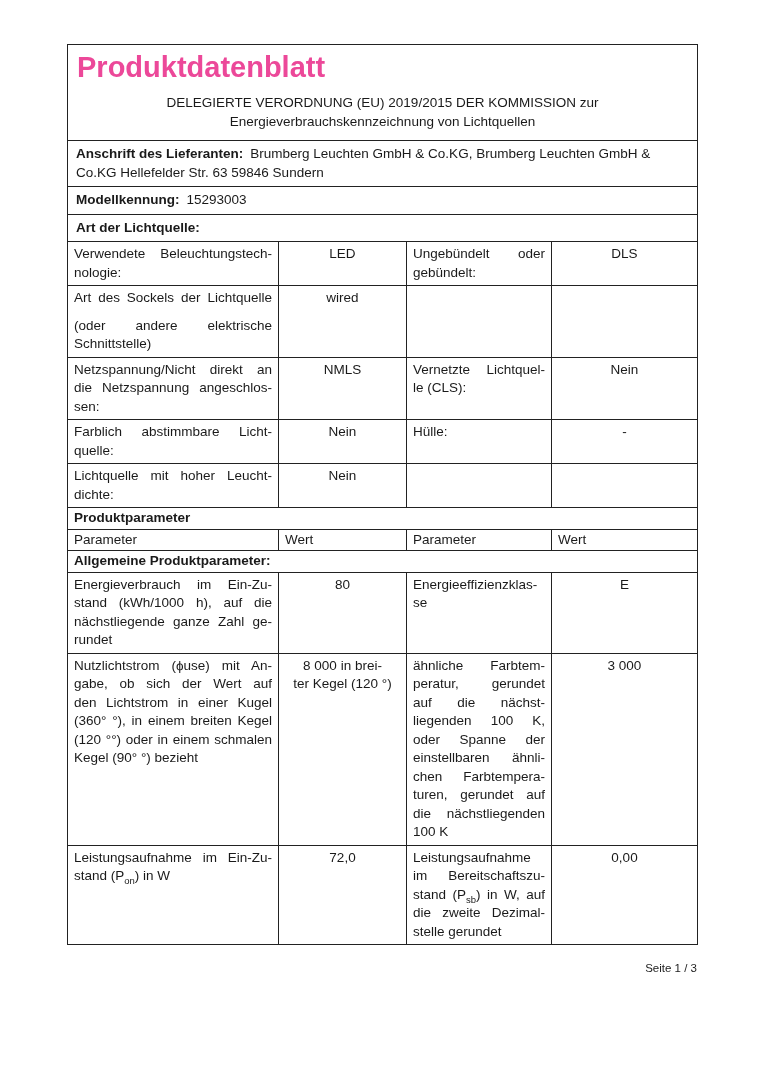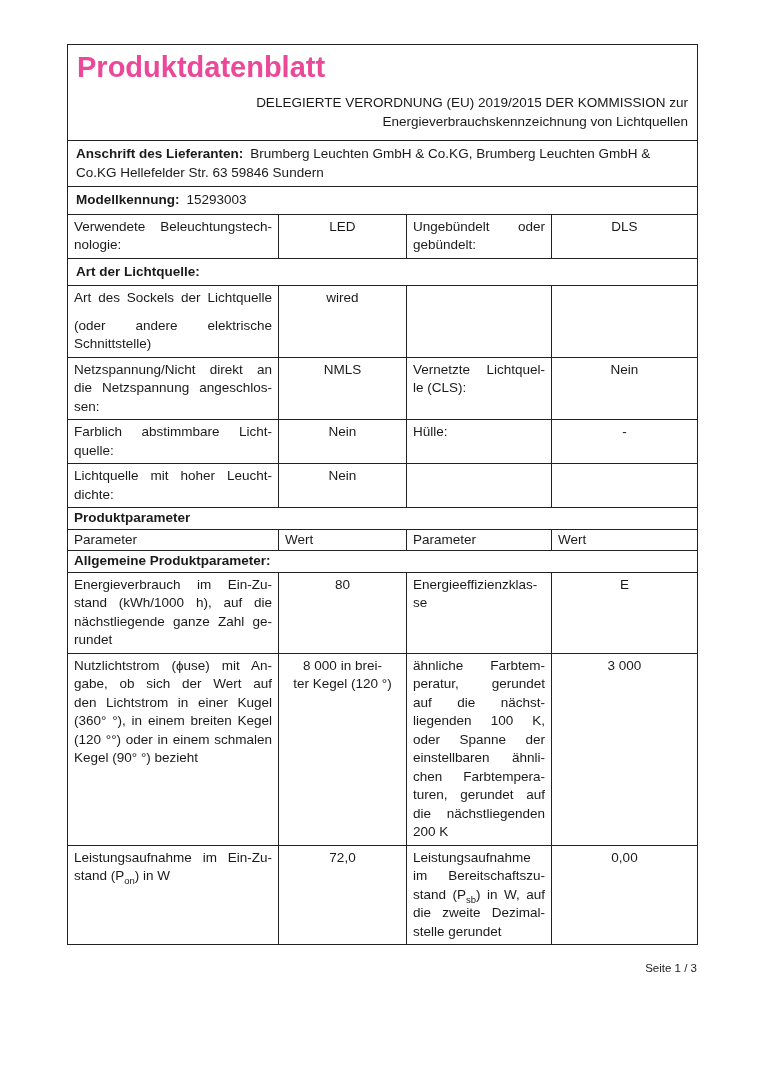--- a/index.html
+++ b/index.html
@@ -8,21 +8,21 @@
     font-family:"Liberation Sans",sans-serif;color:#1a1a1a;overflow:hidden;
   }
   .doc{position:absolute;left:67px;top:44px;width:630px;}
   table{border-collapse:collapse;width:100%;table-layout:fixed;}
   td{
     border:1px solid #222;vertical-align:top;padding:3px 6px;
     font-size:13.5px;line-height:18.5px;
   }
   .title-cell{padding:6px 9px 9px 9px;}
   h1{margin:0 0 9px 0;font-size:29px;line-height:33px;font-weight:bold;}
-  .subtitle .ln{text-align:right;font-size:13.5px;line-height:19px;}
+  .subtitle .ln{text-align:center;font-size:13.5px;line-height:19px;}
   .b{font-weight:bold;}
   .info{padding:4px 8px;}
   .info .val{margin-left:7px;font-weight:normal;}
   
   .lc .ln{text-align:justify;text-align-last:justify;}
   .lc .ln:last-child{text-align-last:left;}
   .ln:empty{height:9px;}
   
   .vc .ln{text-align:center;}
   .sec{padding:1px 6px;}
@@ -61,38 +61,38 @@
       </td>
     </tr>
 
     <tr>
       <td colspan="4" class="info">
         <span class="b">Modellkennung:</span><span class="val">15293003</span>
       </td>
     </tr>
 
     <tr>
+      <td colspan="4" class="info b">Art der Lichtquelle:</td>
+    </tr>
+
+    <tr>
       <td class="lc">
             <div class="ln">Verwendete Beleuchtungstech-</div>
             <div class="ln">nologie:</div>
           </td>
       <td class="vc">
             <div class="ln">LED</div>
           </td>
       <td class="lc">
             <div class="ln">Ungebündelt oder</div>
             <div class="ln">gebündelt:</div>
           </td>
       <td class="vc">
             <div class="ln">DLS</div>
           </td>
-    </tr>
-
-    <tr>
-      <td colspan="4" class="info b">Art der Lichtquelle:</td>
     </tr>
     <tr>
       <td class="lc">
             <div class="ln">Art des Sockels der Lichtquelle</div>
             <div class="ln"></div>
             <div class="ln">(oder andere elektrische</div>
             <div class="ln">Schnittstelle)</div>
           </td>
       <td class="vc">
             <div class="ln">wired</div>
@@ -191,21 +191,21 @@
       <td class="lc">
             <div class="ln">ähnliche Farbtem-</div>
             <div class="ln">peratur, gerundet</div>
             <div class="ln">auf die nächst-</div>
             <div class="ln">liegenden 100 K,</div>
             <div class="ln">oder Spanne der</div>
             <div class="ln">einstellbaren ähnli-</div>
             <div class="ln">chen Farbtempera-</div>
             <div class="ln">turen, gerundet auf</div>
             <div class="ln">die nächstliegenden</div>
-            <div class="ln">200 K</div>
+            <div class="ln">100 K</div>
           </td>
       <td class="vc">
             <div class="ln">3 000</div>
           </td>
     </tr>
     <tr>
       <td class="lc">
             <div class="ln">Leistungsaufnahme im Ein-Zu-</div>
             <div class="ln">stand (P<sub>on</sub>) in W</div>
           </td>

